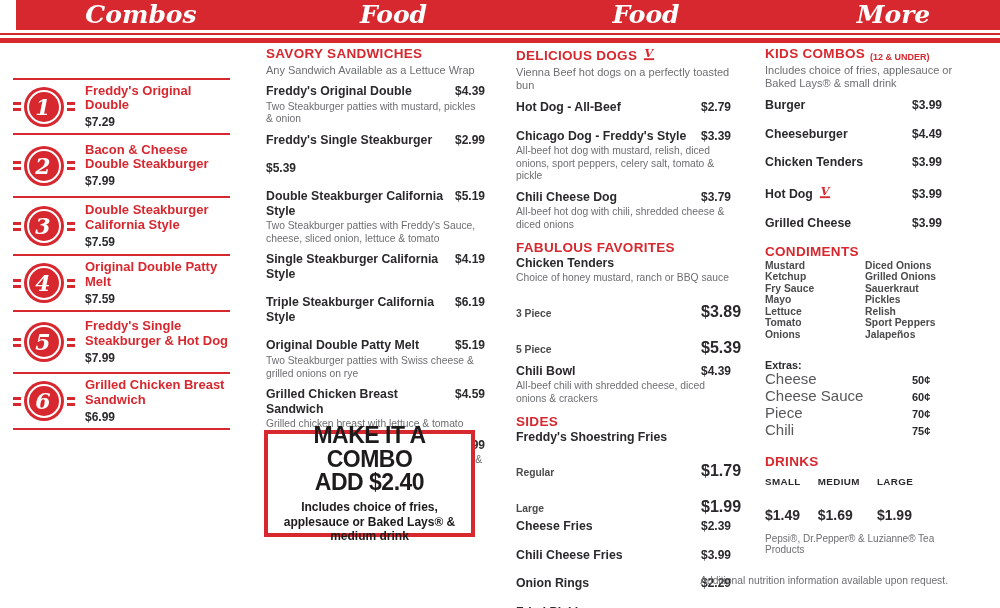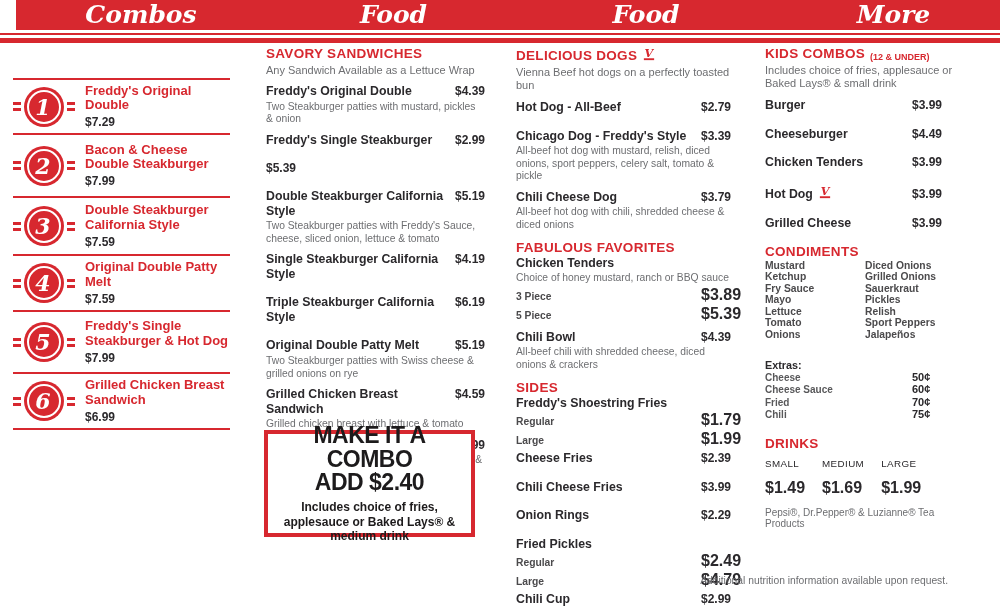--- a/index.html
+++ b/index.html
@@ -26,21 +26,21 @@
   .section{margin-top:9px}
   .section:first-child{margin-top:0}
   .mi{margin-bottom:14px}
   .mi.has-desc{margin-bottom:7px}
   .mi.has-var{margin-bottom:3px}
   .mi-row{display:flex;align-items:baseline}
   .mi-namewrap{flex:1;display:flex;align-items:baseline;gap:5px;min-width:0}
   .mi-name{font-weight:bold;font-size:12.3px;color:var(--dark);line-height:1.18}
   .mi-price{width:40px;flex:none;font-weight:bold;font-size:12px;color:var(--dark)}
   .mi-desc{color:var(--gray);font-size:10.3px;line-height:1.22;margin-top:2px;padding-right:12px}
-  .mi-row.variant{margin-top:1px}
+  .mi-row.variant{margin-top:18px}
   .v-label{flex:1;font-size:10.3px;font-weight:600;color:#4b4a4c;line-height:1.1}
   .variant .mi-price{font-size:16px}
 
   
   #col1{position:absolute;left:13px;top:78px;width:217px}
   .combo-item{display:flex;align-items:center;gap:10px;border-top:2px solid var(--red)}
   .combo-item:last-child{border-bottom:2px solid var(--red)}
   .combo-item:nth-child(1){height:55px}
   .combo-item:nth-child(2){height:63px}
   .combo-item:nth-child(3){height:58px}
@@ -69,28 +69,28 @@
   .cb-desc{font-weight:bold;font-size:12px;color:#1d1b1c;line-height:1.18;margin-top:6px;width:190px}
 
   
   .cond-cols{display:flex;}
   .cond-col{list-style:none}
   .cond-col.c-left{width:100px}
   .cond-col.c-right{flex:1}
   .cond-col li{font-size:10.3px;line-height:1.12;font-weight:600;color:#4b4a4c}
   .extras-label{font-size:10.8px;font-weight:bold;color:var(--dark);margin-top:19px}
   .extra-row{display:flex;align-items:baseline}
-  .extra-name{flex:1;font-size:10px;line-height:1.12;font-weight:700;color:#58585a}
+  .extra-name{flex:1;font-size:15px;line-height:1.12;font-weight:400;color:#58585a}
   .extra-price{width:40px;flex:none;font-weight:bold;font-size:11px;color:var(--dark)}
 
   
   #drinks{margin-top:16px}
   .drink-sizes{display:flex;gap:17px;margin-top:6px}
-  .ds-label{font-size:9.8px;font-weight:normal;letter-spacing:.4px;color:var(--dark)}
-  .ds-price{font-size:16px;font-weight:600;color:var(--dark);margin-top:10px}
+  .ds-label{font-size:9.8px;font-weight:bold;letter-spacing:.4px;color:var(--dark)}
+  .ds-price{font-size:14px;font-weight:600;color:var(--dark);margin-top:20px}
   .drinks-note{color:var(--gray);font-size:10px;margin-top:10px}
 
   
   #footer-note{position:absolute;right:52px;top:575px;color:var(--gray);font-size:10.3px}
 
   .vb-icon{flex:none;position:relative;top:2px}
 </style>
 </head>
 <body>
 
@@ -539,21 +539,21 @@
       <div class="extras-label">Extras:</div>
       <div class="extra-row">
         <span class="extra-name">Cheese</span>
         <span class="extra-price">50¢</span>
       </div>
       <div class="extra-row">
         <span class="extra-name">Cheese Sauce</span>
         <span class="extra-price">60¢</span>
       </div>
       <div class="extra-row">
-        <span class="extra-name">Fried</span>
+        <span class="extra-name">Piece</span>
         <span class="extra-price">70¢</span>
       </div>
       <div class="extra-row">
         <span class="extra-name">Chili</span>
         <span class="extra-price">75¢</span>
       </div>
     </div>
     <div class="section" id="drinks">
       <div class="sec-title">
         <span>DRINKS</span>

